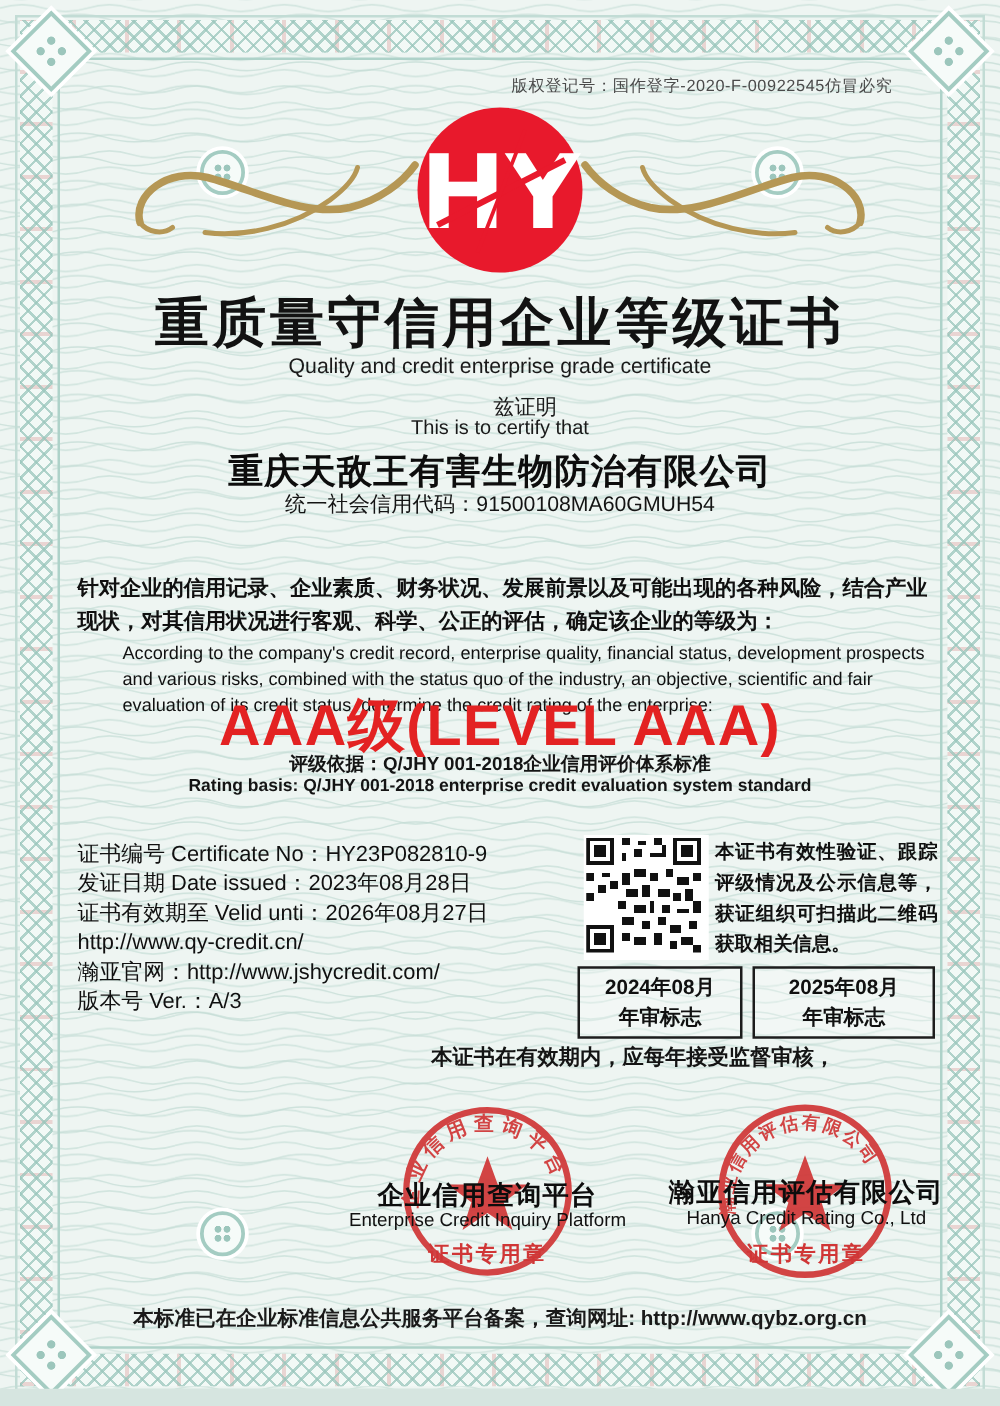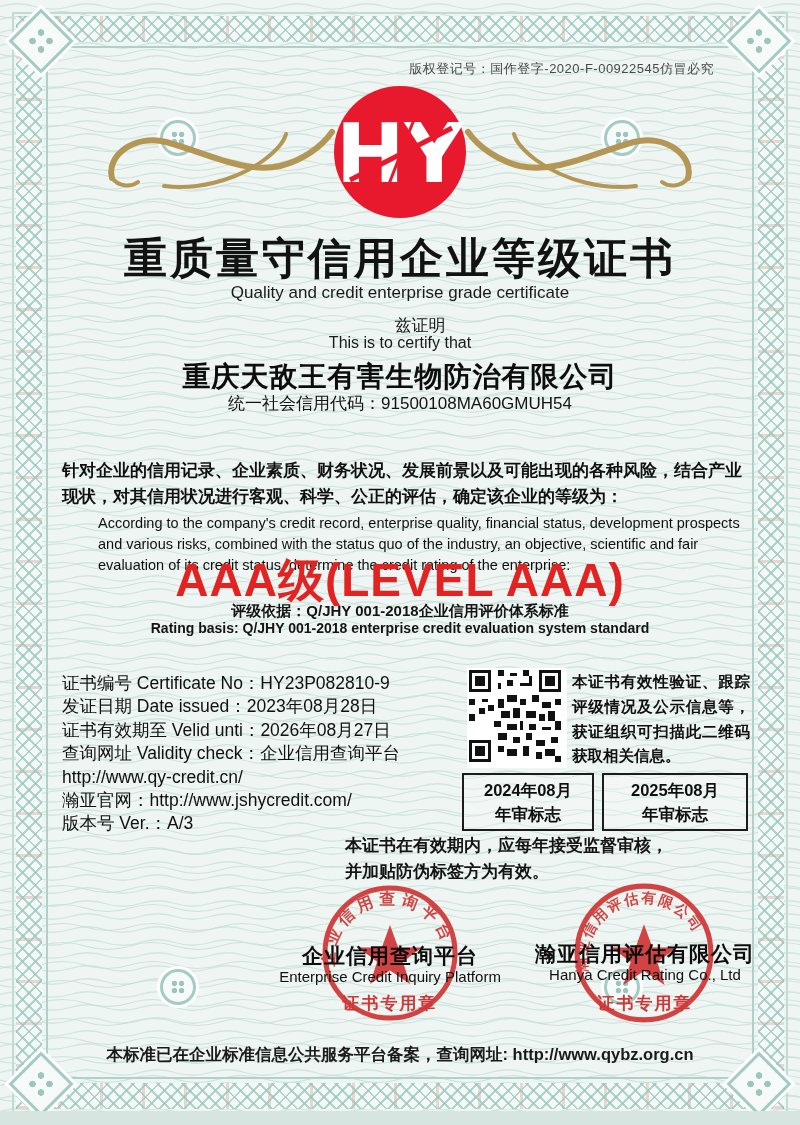--- a/index.html
+++ b/index.html
@@ -157,21 +157,20 @@
   <div class="abs para para-en">According to the company's credit record, enterprise quality, financial status, development prospects and various risks, combined with the status quo of the industry, an objective, scientific and fair evaluation of its credit status, determine the credit rating of the enterprise:</div>
 
   <div class="abs grade">AAA级(LEVEL AAA)</div>
   <div class="abs basis-cn">评级依据：Q/JHY 001-2018企业信用评价体系标准</div>
   <div class="abs basis-en">Rating basis: Q/JHY 001-2018 enterprise credit evaluation system standard</div>
 
   <div class="abs details">
     <div>证书编号 Certificate No：HY23P082810-9</div>
     <div>发证日期 Date issued：2023年08月28日</div>
     <div>证书有效期至 Velid unti：2026年08月27日</div>
-    <div>查询网址 Validity check：企业信用查询平台</div>
     <div>http://www.qy-credit.cn/</div>
     <div>瀚亚官网：http://www.jshycredit.com/</div>
     <div>版本号 Ver.：A/3</div>
   </div>
 
   <div class="abs qr-box">
     <svg width="92" height="92" viewBox="0 0 29 29" shape-rendering="crispEdges">
       <rect width="29" height="29" fill="#ffffff"></rect>
       <g fill="#111111">
         <rect x="0" y="0" width="7" height="7"></rect>
@@ -233,21 +232,20 @@
     <div>2024年08月</div>
     <div>年审标志</div>
   </div>
   <div class="abs year-box b2">
     <div>2025年08月</div>
     <div>年审标志</div>
   </div>
 
   <div class="abs audit-notice">
     <div>本证书在有效期内，应每年接受监督审核，</div>
-    <div>并加贴防伪标签方为有效。</div>
   </div>
 
   <svg class="abs stamp sl" viewBox="0 0 140 140">
     <defs>
         <path id="arcL" d="M 16 92 A 56 56 0 1 1 124 92"></path>
       </defs>
     <circle cx="70" cy="70" r="65" fill="none" stroke="#d03636" stroke-width="5"></circle>
     <path d="M70 42 L78.2 64.6 L102 64.6 L82.9 78.8 L90 101 L70 87.4 L50 101 L57.1 78.8 L38 64.6 L61.8 64.6 Z" fill="#d03636"></path>
     <text font-size="16" font-weight="bold" fill="#d03636" letter-spacing="5">
       <textPath href="#arcL" startOffset="8">企业信用查询平台</textPath>

